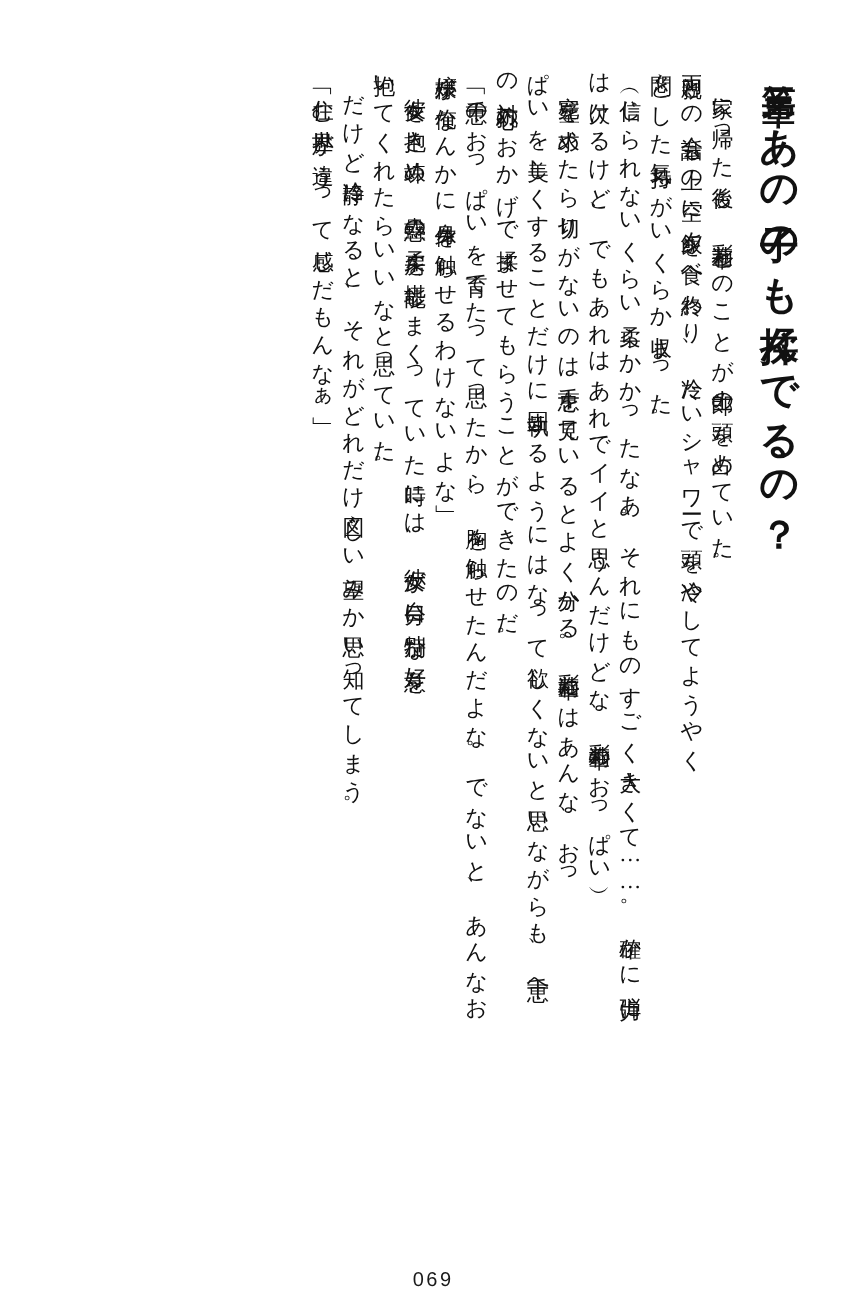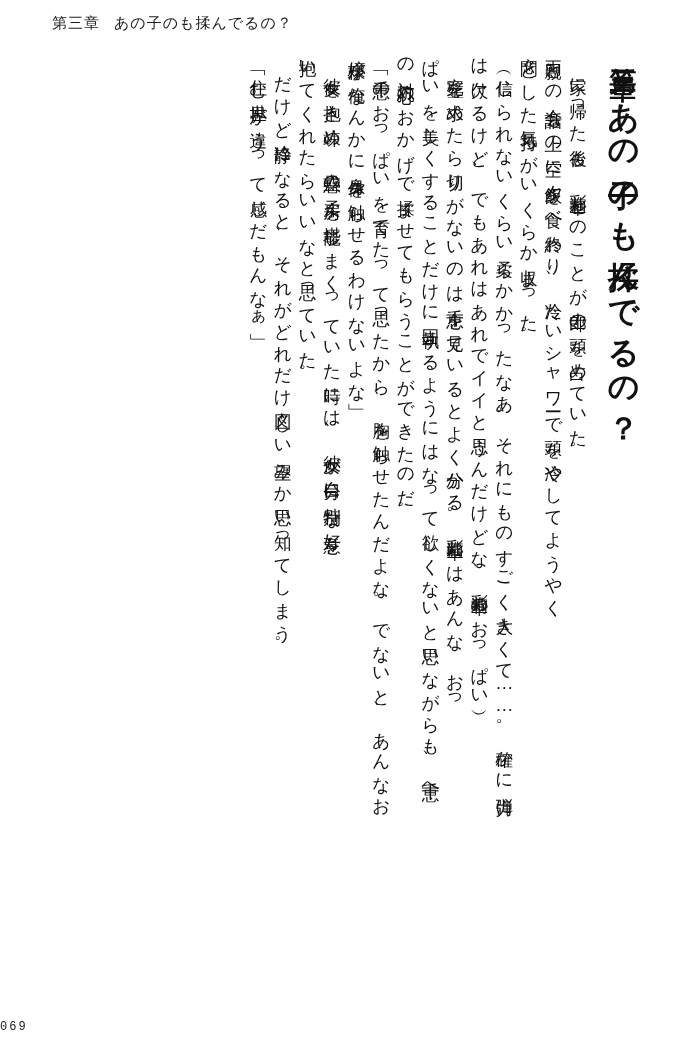--- a/index.html
+++ b/index.html
@@ -90,35 +90,32 @@
   
   .indent {
     padding-top: 18px;
   }
 
   .page-number {
     position: absolute;
     bottom: 16px;
     left: 0;
     width: 693px;
-    text-align: left;
-    font-size: 12px;
+    text-align: center;
+    font-size: 16px;
     letter-spacing: 2px;
     color: #1a1a1a;
-    font-family: Liberation Mono, monospace;
+    font-family: Liberation Sans, sans-serif;
   }
 </style>
 </head>
 <body>
 
 <div class="page">
 
-  <div class="runhead">
-    <span class="chap-no">第三章</span><span>あの子のも揉んでるの？</span>
-  </div>
 
   <div class="body-area">
 
     <div class="title-col">
       <span class="chap-label">第三章</span><span class="chap-gap"></span><span class="chap-name">あの子のも揉んでるの？</span>
     </div>
 
     <div class="text-col indent">家に帰った後も、彩莉華とのことが士郎の頭を占めていた。</div>
     <div class="text-col">両親との会話も上の空に夕飯を食べ終わり、冷たいシャワーで頭を冷やしてようやく</div>
     <div class="text-col">悶々とした気持ちがいくらか収まった。</div>

